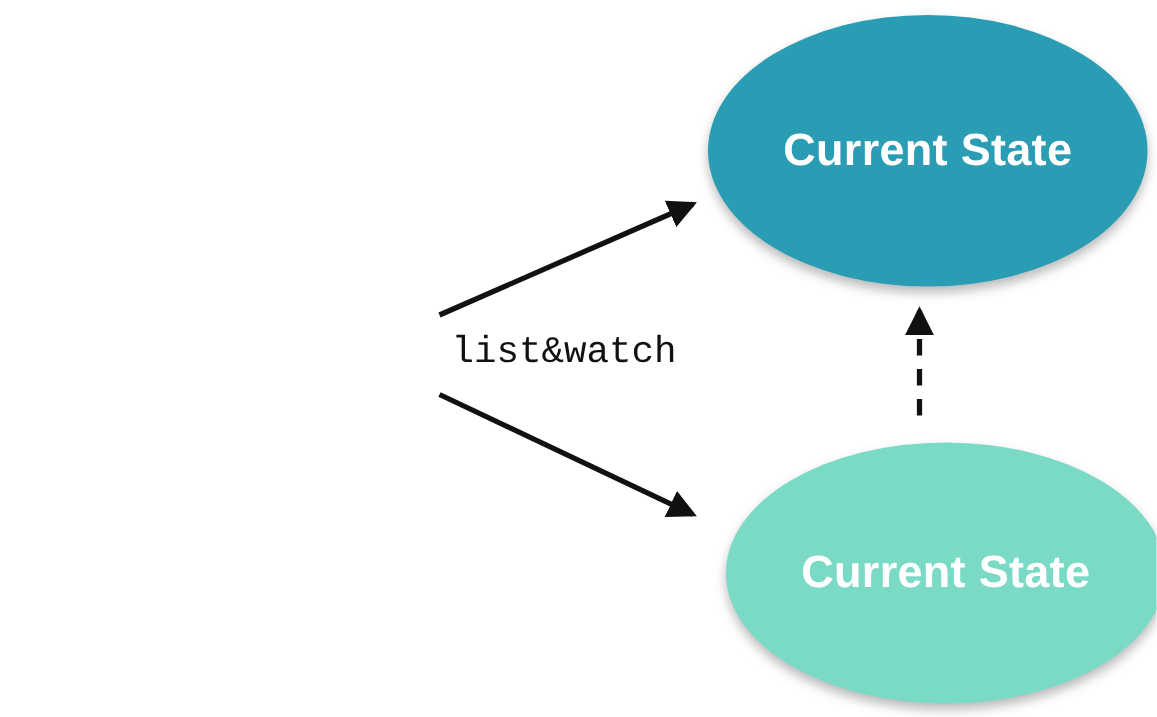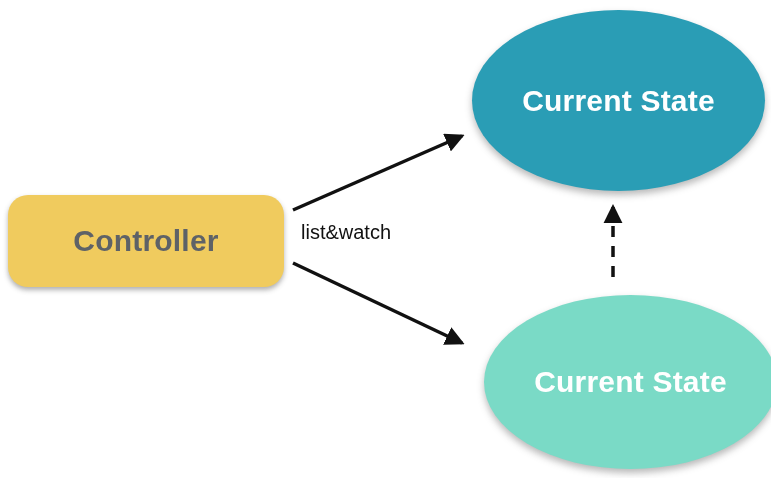--- a/index.html
+++ b/index.html
@@ -32,23 +32,24 @@
     border-radius: 50%;
     box-shadow: 0 4px 7px rgba(80, 80, 80, 0.4);
   }
 
   #controller { left: 8px;   top: 195px; width: 276px; height: 92px;  }
   #desired    { left: 472px; top: 10px;  width: 293px; height: 181px; }
   #current    { left: 484px; top: 295px; width: 293px; height: 174px; }
 
   .edge-label {
     position: absolute;
-    font-size: 20px;
+    font-size: 25px;
     line-height: 1.05;
     white-space: nowrap;
+    font-family: Liberation Mono, monospace;
   }
   #lw-label { left: 301px; top: 222px; }
   #rc-label { left: 626px; top: 230px; }
 
   svg.arrows {
     position: absolute;
     left: 0;
     top: 0;
     pointer-events: none;
   }
@@ -65,23 +66,20 @@
       </marker>
     </defs>
 
     <line x1="293" y1="210" x2="462" y2="136" stroke-width="3.5" marker-end="url(#ah)" stroke="#111111"></line>
 
     <line x1="293" y1="263" x2="462" y2="343" stroke-width="3.5" marker-end="url(#ah)" stroke="#111111"></line>
 
     <line x1="613" y1="277" x2="613" y2="207" stroke-width="3.5" stroke-dasharray="11 9" marker-end="url(#ah)" stroke="#111111"></line>
   </svg>
 
-  <div id="controller" class="node rect" style="background-color: rgb(240, 203, 94);">
-    <span style="color: rgb(94, 98, 103);">Controller</span>
-  </div>
 
   <div id="desired" class="node ellipse" style="background-color: rgb(42, 157, 181);">
     <span style="color: rgb(255, 255, 255);">Current State</span>
   </div>
 
   <div id="current" class="node ellipse" style="background-color: rgb(122, 218, 198);">
     <span style="color: rgb(255, 255, 255);">Current State</span>
   </div>
 
   <div id="lw-label" class="edge-label" style="color: rgb(17, 17, 17);">list&amp;watch</div>

